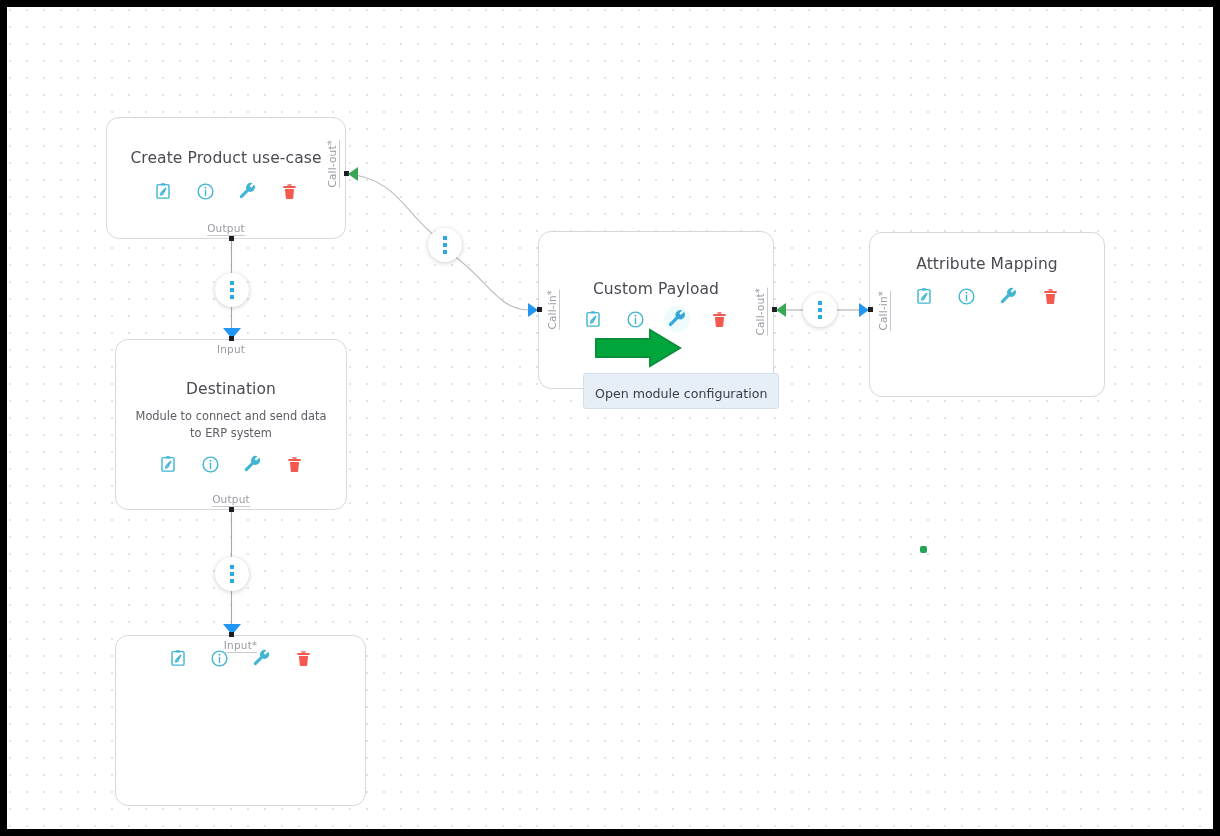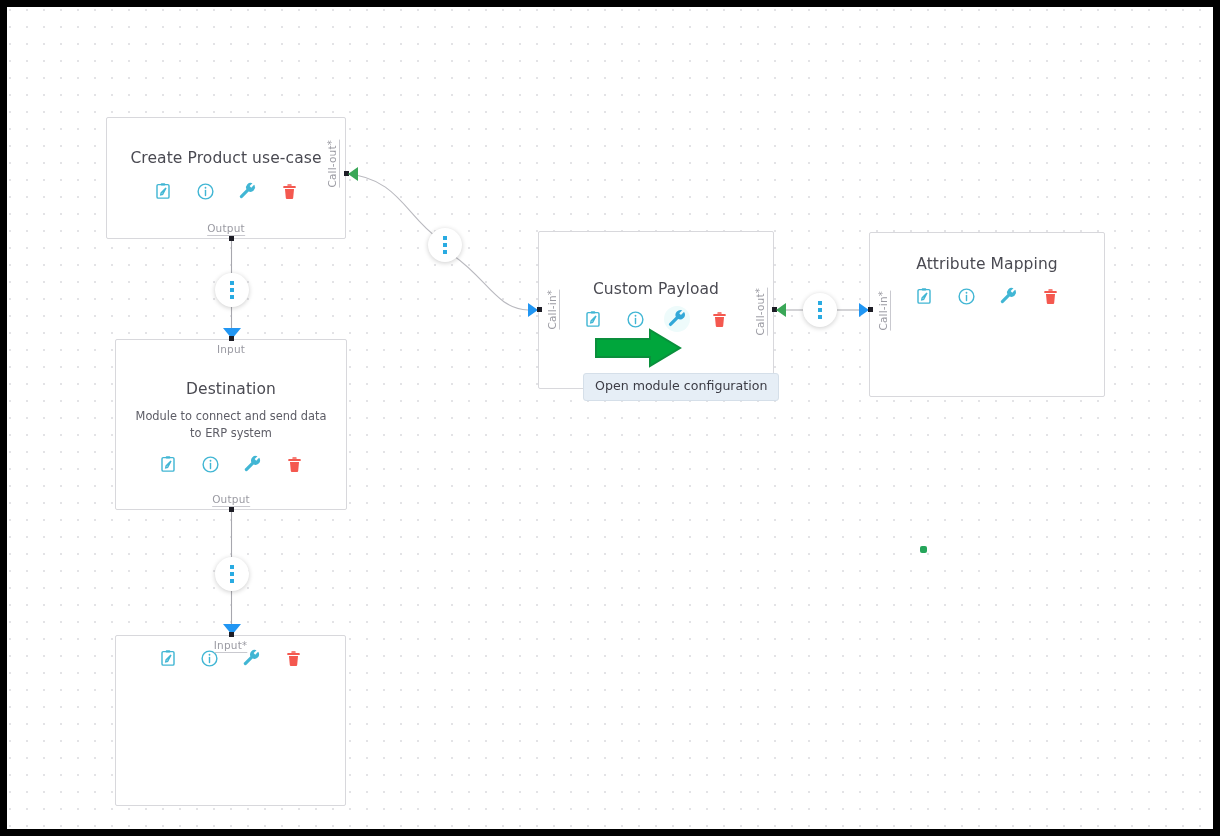--- a/index.html
+++ b/index.html
@@ -43,21 +43,21 @@
     width: 1206px;
     height: 822px;
     pointer-events: none;
   }
 
   
   .node {
     position: absolute;
     background: #ffffff;
     border: 1px solid #d8d8dc;
-    border-radius: 2px;
+    border-radius: 13px;
     box-sizing: border-box;
   }
   .node-title {
     text-align: center;
     color: #4a4a52;
     font-size: 15.5px;
     font-weight: 400;
     letter-spacing: .1px;
   }
   .node-desc {
@@ -163,21 +163,21 @@
   }
 
   
   #tooltip {
     position: absolute;
     background: #e6eef6;
     border: 1px solid #d5dfe9;
     border-radius: 3px;
     color: #3c3c45;
     font-size: 12.6px;
-    padding: 4px 11px 7px;
+    padding: 12px 11px 7px;
     white-space: nowrap;
   }
 
   
   #annot-arrow {
     position: absolute;
     pointer-events: none;
   }
 
   
@@ -279,21 +279,21 @@
             <path d="M5.6 8.3h12.8l-1.2 13a1.5 1.5 0 0 1-1.5 1.4H8.3a1.5 1.5 0 0 1-1.5-1.4z"></path>
           </svg>
         </span>
       </div>
       <div class="port-h" style="left:50%; transform:translateX(-50%); bottom:2px;">Output</div>
     </div>
     <div class="tri-down" style="left:216px; top:321px;"></div>
     <div class="sq" style="left:222px; top:329px;"></div>
     <div class="sq" style="left:222px; top:500px;"></div>
 
-    <div class="node" style="left:108px; top:628px; width:231px; height:171px;">
+    <div class="node" style="left:108px; top:628px; width:251px; height:171px;">
       <div class="port-h" style="left:50%; transform:translateX(-50%); top:3px;">
         <span>Input</span><span class="ast">*</span>
       </div>
       <div class="icon-row" style="margin-top:9px;">
         <span class="icon-btn">
           <svg width="18" height="18" viewBox="0 0 24 24" fill="none" stroke="#41b6d4" stroke-width="1.9">
             <rect x="4" y="3.5" width="16" height="18" rx="1.6"></rect>
             <rect x="9" y="1.5" width="6" height="3.2" rx="1" fill="#41b6d4" stroke="none"></rect>
             <path d="M16 8 L9.5 14.5 L9 17 L11.5 16.5 Z"></path>
           </svg>

